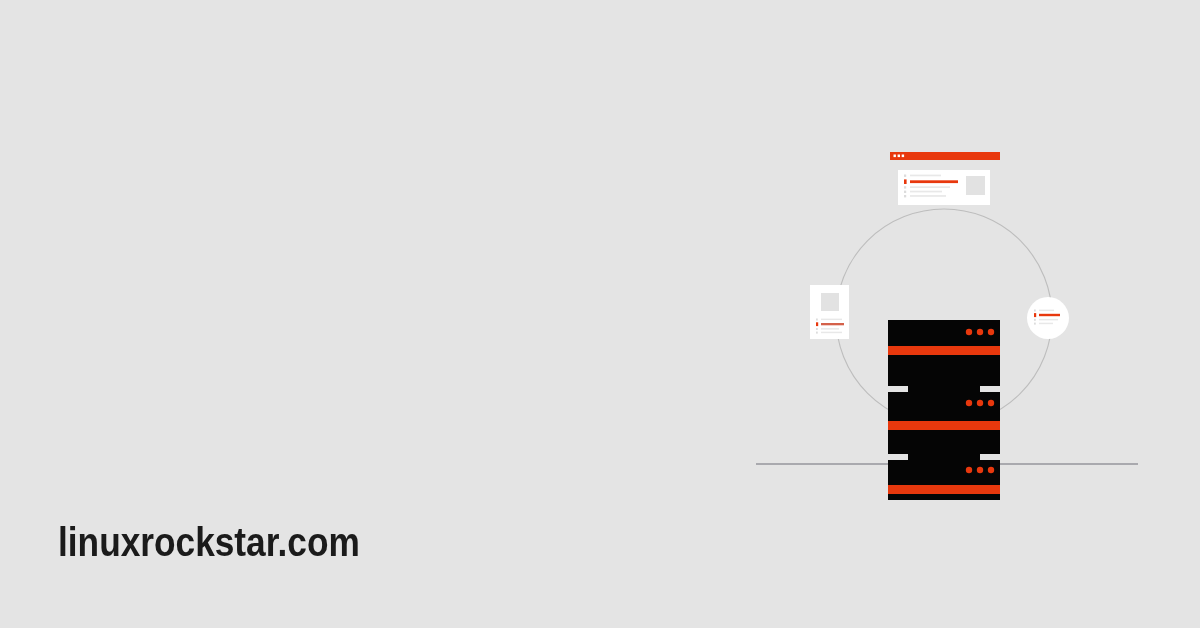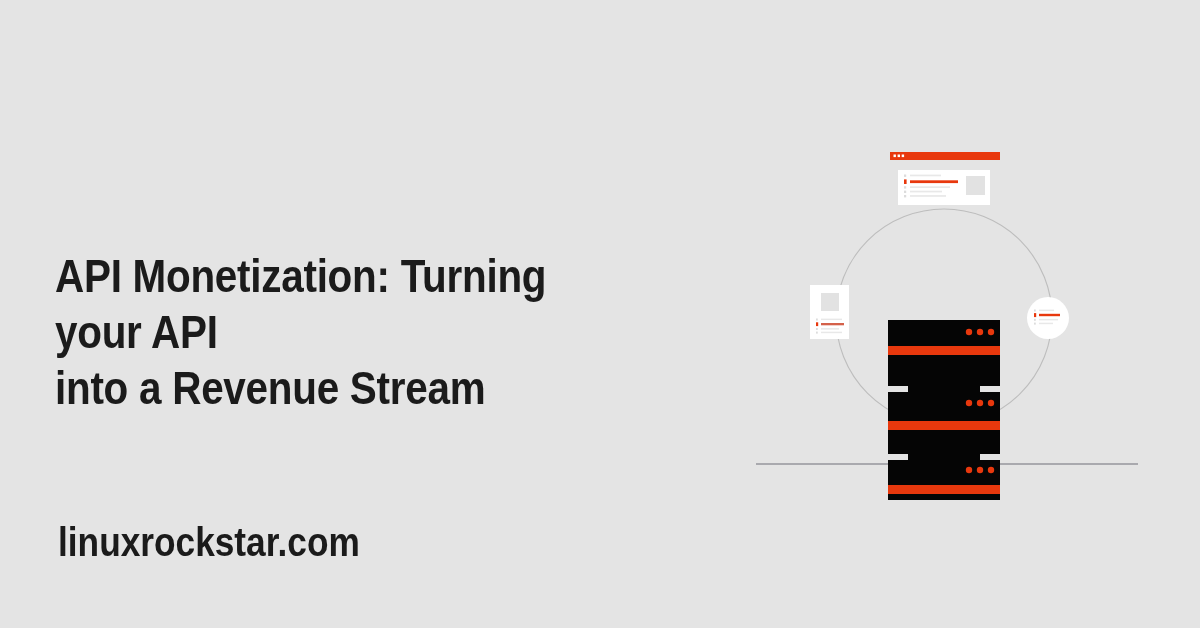--- a/index.html
+++ b/index.html
@@ -67,24 +67,20 @@
   }
   #illustration svg {
     display: block;
   }
 </style>
 </head>
 <body>
 
 <div id="card">
 
-  <div id="text-block">
-    <h1 id="headline">API Monetization: Turning your API
-into a Revenue Stream</h1>
-  </div>
 
   <div id="site-name">linuxrockstar.com</div>
 
   <div id="illustration">
     <svg width="420" height="380" viewBox="0 0 420 380" xmlns="http://www.w3.org/2000/svg">
 
       <circle cx="204" cy="197" r="108" fill="none" stroke="#bdbdbd" stroke-width="1.1"></circle>
 
       <line x1="16" y1="344" x2="398" y2="344" stroke="#a9a9ae" stroke-width="2"></line>
 

